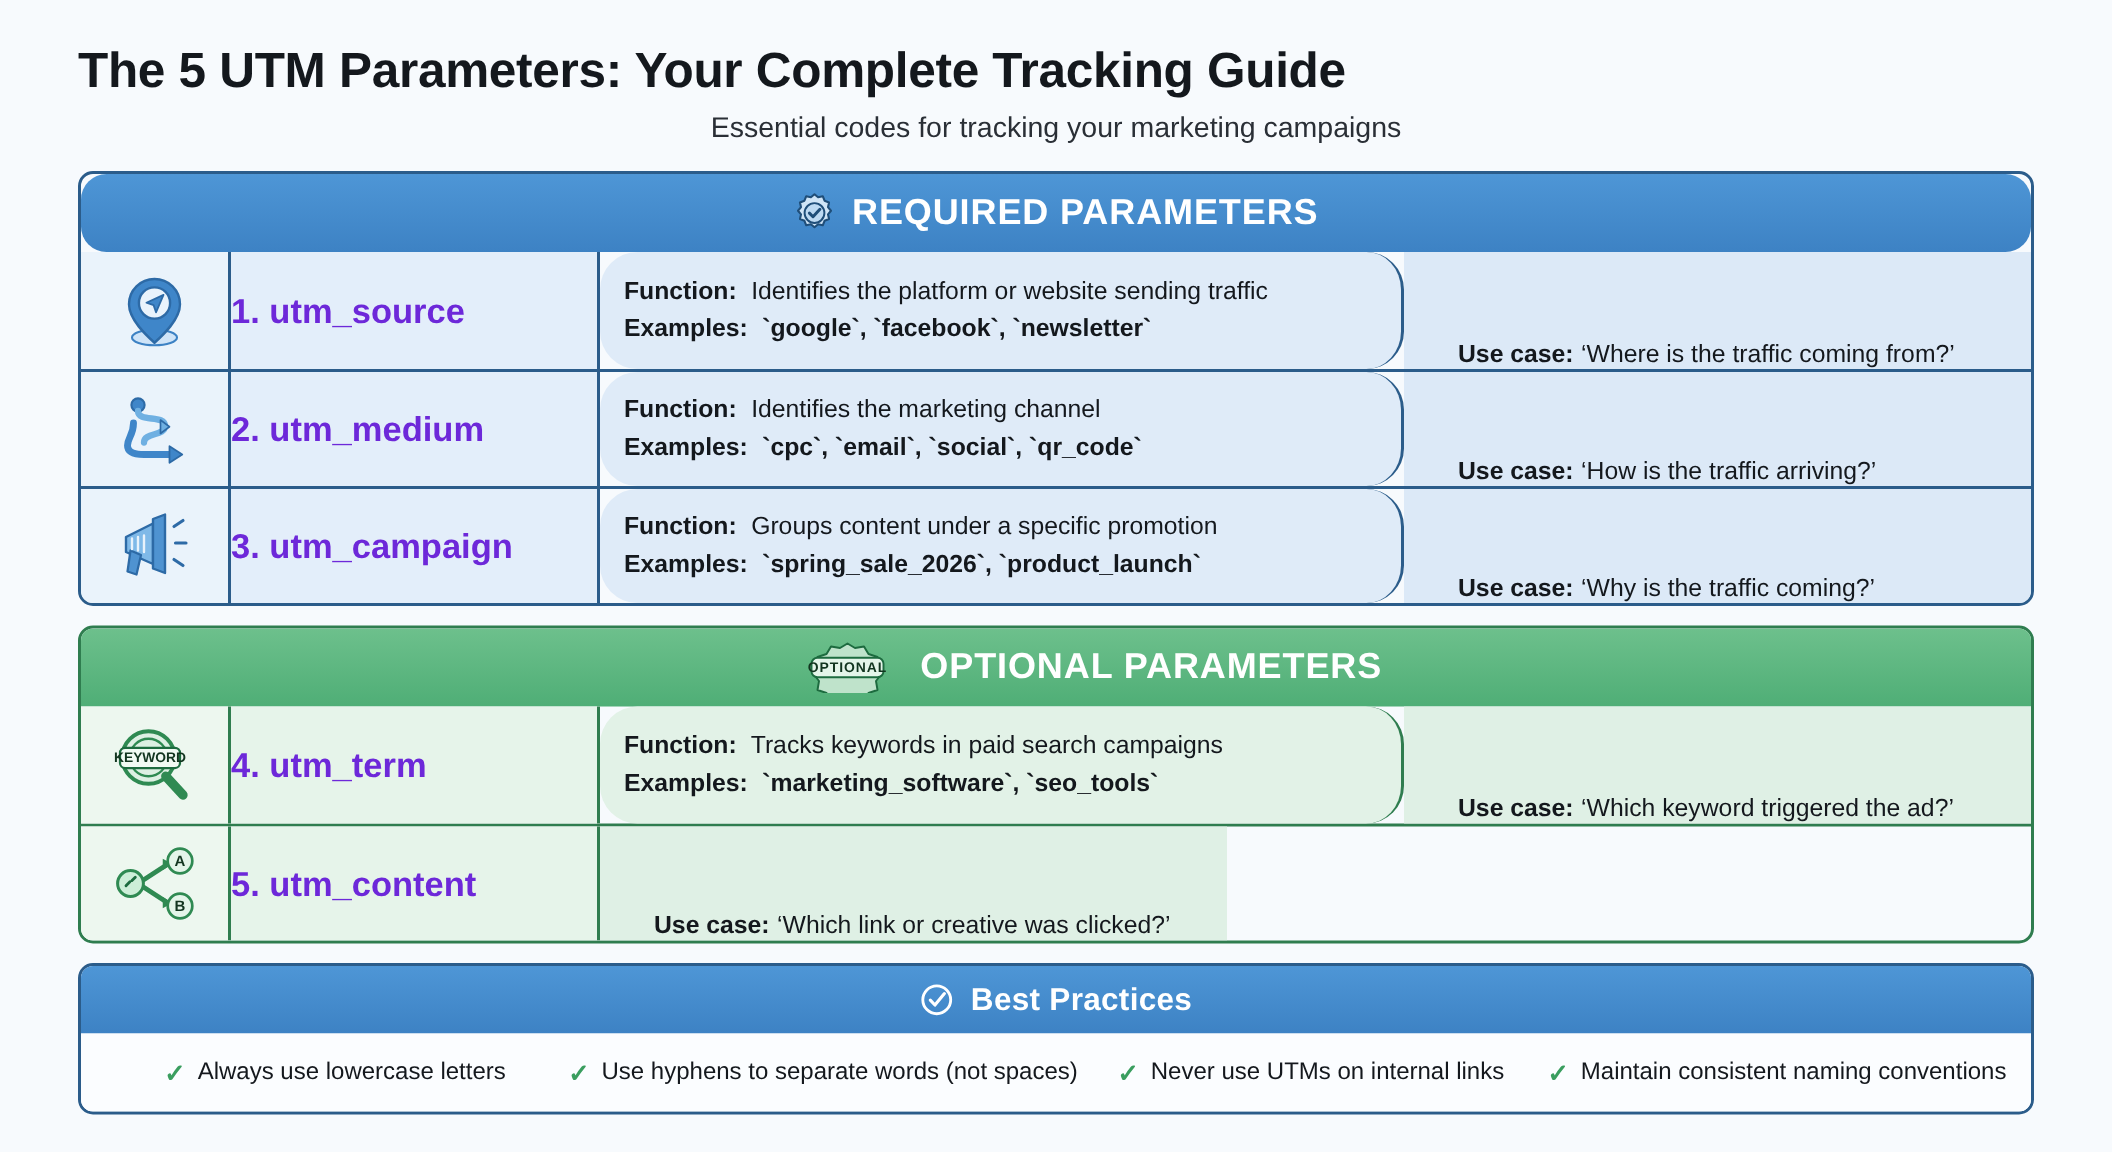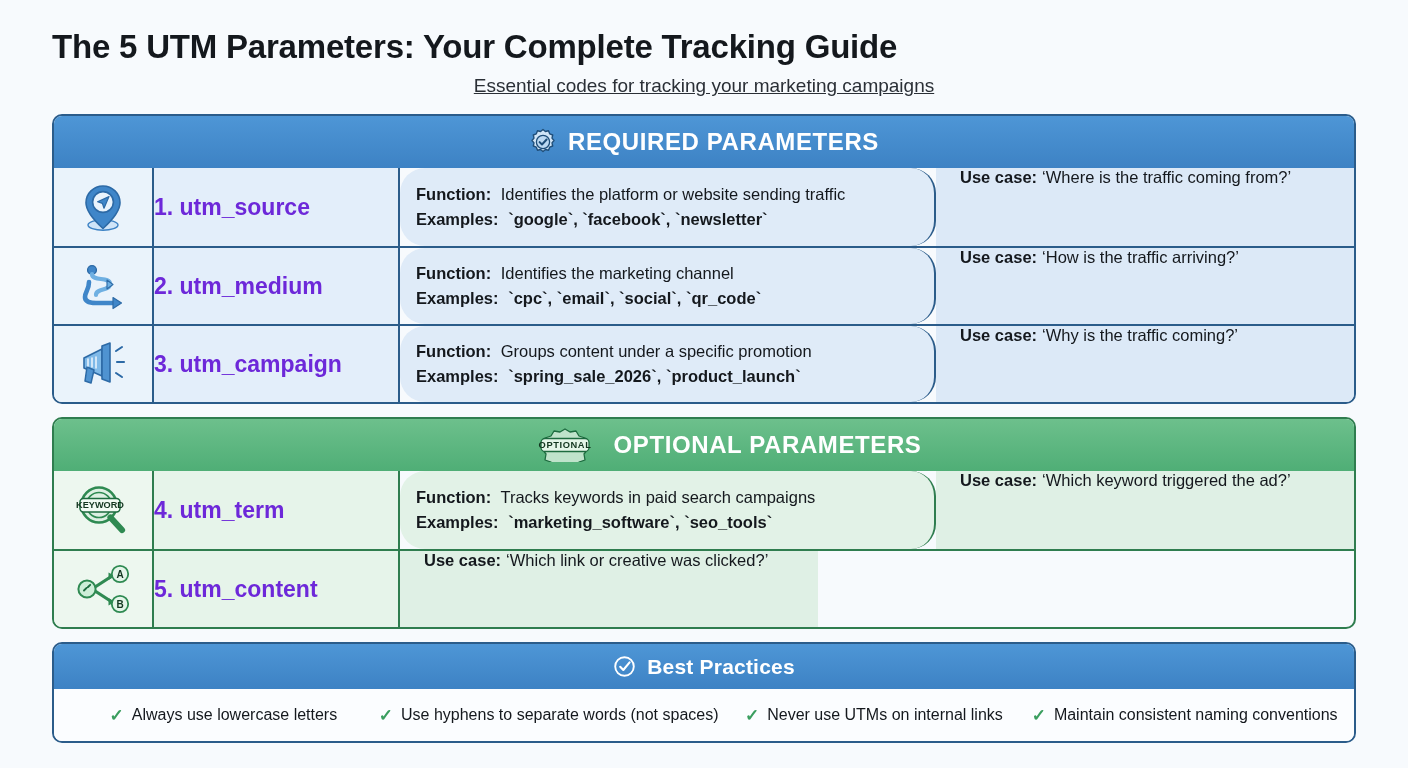--- a/index.html
+++ b/index.html
@@ -29,21 +29,20 @@
     letter-spacing: -0.2px;
     line-height: 1.25;
   }
   .subtitle {
     text-align: center;
     font-size: 19px;
     color: #2a2f36;
     margin-top: 7px;
     margin-bottom: 16px;
     line-height: 1.25;
-    text-decoration: underline;
   }
 
   
   .card {
     border-radius: 10px;
     overflow: hidden;
     margin-bottom: 13px;
   }
   .card.blue   { border: 2px solid #2b5c8a; }
   .card.green  { border: 2px solid #2f7d4f; }
@@ -52,21 +51,21 @@
   .band {
     height: 52px;
     display: flex;
     align-items: center;
     justify-content: center;
     gap: 11px;
     font-weight: bold;
     color: #ffffff;
     letter-spacing: 0.6px;
   }
-  .band.blue  { background: linear-gradient(180deg,#4e96d6 0%,#3d82c4 100%); font-size: 24px; }
+  .band.blue  { background: linear-gradient(180deg,#4e96d6 0%,#3d82c4 100%); font-size: 24px; border-radius: 17px; }
   .band.green { background: linear-gradient(180deg,#6dc08c 0%,#4fae76 100%); font-size: 24px; padding-left: 40px; }
   .band.prac  { background: linear-gradient(180deg,#4e96d6 0%,#3d82c4 100%); font-size: 21px; letter-spacing: 0.2px; height: 45px; }
 
   
   .row {
     display: flex;
     align-items: stretch;
     min-height: 78px;
   }
   .row + .row { border-top: 2px solid #2b5c8a; }
@@ -97,22 +96,22 @@
     justify-content: center;
     padding: 8px 16px 8px 16px;
     border-right: 2px solid #2b5c8a;
     gap: 4px;
     border-radius: 25px;
   }
   .cell-use {
     width: 418px;
     flex: 0 0 418px;
     display: flex;
-    align-items: flex-start;
-    padding-left: 24px;
+    align-items: flex-end;
+    padding-left: 36px;
     font-size: 16.5px;
     color: #14181d;
   }
 
   .card.green .cell-icon,
   .card.green .cell-name,
   .card.green .cell-desc { border-right-color: #2f7d4f; }
 
   
   .card.blue .cell-icon { background: #eaf3fb; }

